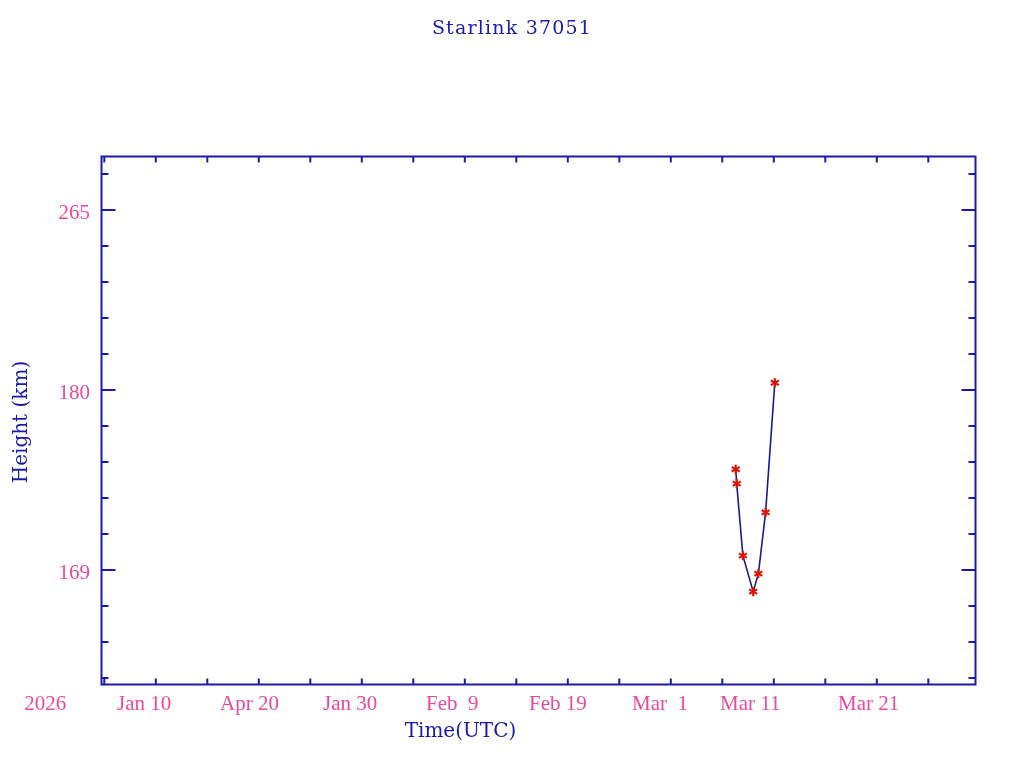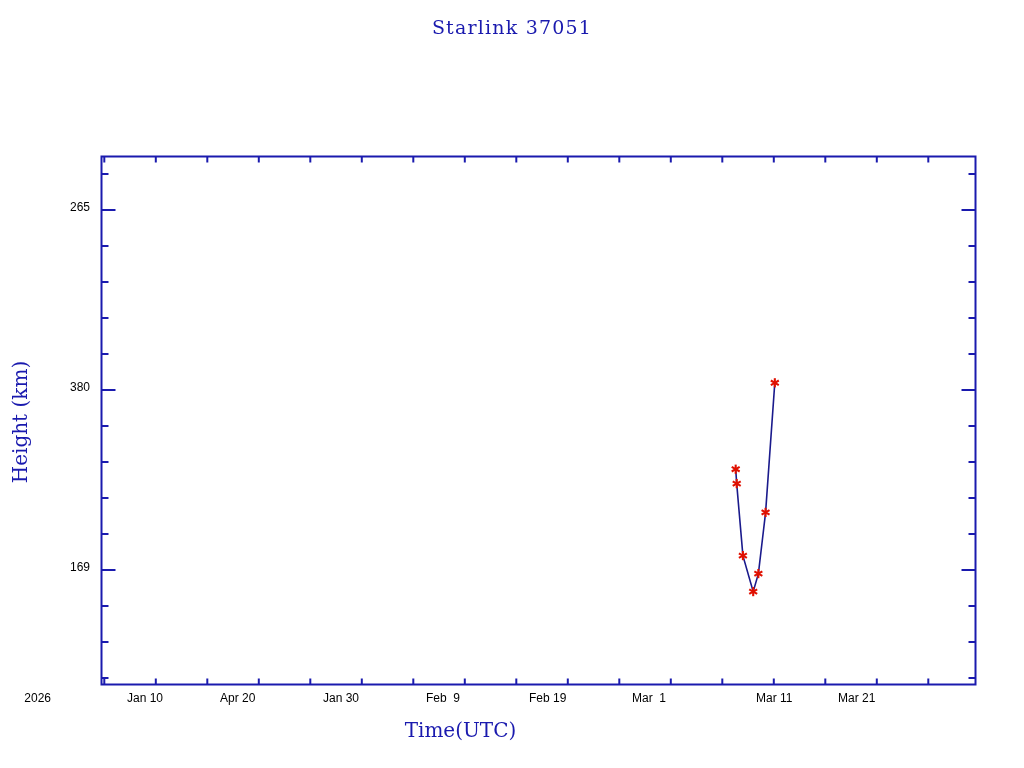--- a/index.html
+++ b/index.html
@@ -55,23 +55,23 @@
     text-align: center;
     transform: rotate(-90deg);
     transform-origin: 100px 10px;
     font-family: "DejaVu Serif", serif;
     font-size: 20px;
     color: #1a1aae;
     white-space: pre;
   }
   .tick-label {
     position: absolute;
-    font-family: Liberation Sans, sans-serif;
-    font-size: 12px;
-    color: #000000;
+    font-family: Liberation Serif, serif;
+    font-size: 21px;
+    color: #ec4899;
     white-space: pre;
   }
   .tick-label-y {
     text-align: right;
   }
   .tick-label-x {
   }
 </style>
 </head>
 <body>
@@ -214,32 +214,32 @@
           <line x1="774.8299999999999" y1="382.8000000000004" x2="774.8299999999999" y2="387.40000000000043" stroke="#e01000" stroke-width="2.1"></line>
           <line x1="774.8299999999999" y1="382.8000000000004" x2="778.8137168574084" y2="385.1000000000004" stroke="#e01000" stroke-width="2.1"></line>
           <line x1="774.8299999999999" y1="382.8000000000004" x2="778.8137168574084" y2="380.5000000000004" stroke="#e01000" stroke-width="2.1"></line>
           <circle cx="774.8299999999999" cy="382.8000000000004" r="1.4" fill="#e01000"></circle>
         </g>
       </g>
   </svg>
 
   <div id="y-tick-labels">
       <div class="tick-label tick-label-y" style="left: 20px; width: 70px; top: 560px;">169</div>
-      <div class="tick-label tick-label-y" style="left: 20px; width: 70px; top: 380px;">380</div>
+      <div class="tick-label tick-label-y" style="left: 20px; width: 70px; top: 380px;">180</div>
       <div class="tick-label tick-label-y" style="left: 20px; width: 70px; top: 200px;">265</div>
     </div>
   <div id="x-tick-labels">
       <div class="tick-label tick-label-x" style="width: 160px; left: 24.3px; top: 691px;">2026</div>
-      <div class="tick-label tick-label-x" style="width: 144px; left: 127px; top: 691px;">Jan 10</div>
+      <div class="tick-label tick-label-x" style="width: 144px; left: 117px; top: 691px;">Jan 10</div>
       <div class="tick-label tick-label-x" style="width: 160px; left: 220px; top: 691px;">Apr 20</div>
       <div class="tick-label tick-label-x" style="width: 160px; left: 323px; top: 691px;">Jan 30</div>
       <div class="tick-label tick-label-x" style="width: 160px; left: 426px; top: 691px;">Feb  9</div>
       <div class="tick-label tick-label-x" style="width: 160px; left: 529px; top: 691px;">Feb 19</div>
       <div class="tick-label tick-label-x" style="width: 160px; left: 632px; top: 691px;">Mar  1</div>
-      <div class="tick-label tick-label-x" style="width: 160px; left: 756px; top: 691px;">Mar 11</div>
+      <div class="tick-label tick-label-x" style="width: 160px; left: 720px; top: 691px;">Mar 11</div>
       <div class="tick-label tick-label-x" style="width: 160px; left: 838px; top: 691px;">Mar 21</div>
     </div>
 
   <div class="axis-title-y">Height (km)</div>
 
   <div class="axis-title-x">Time(UTC)</div>
 
 </div>
 
 </body></html>

